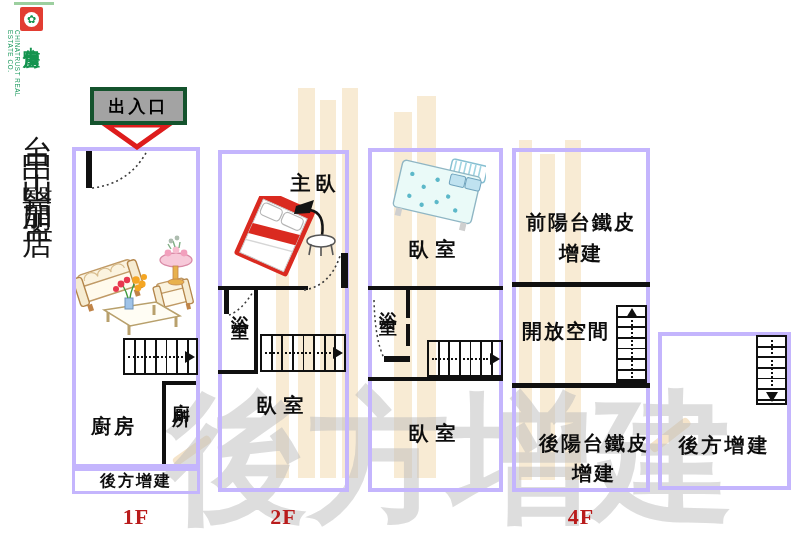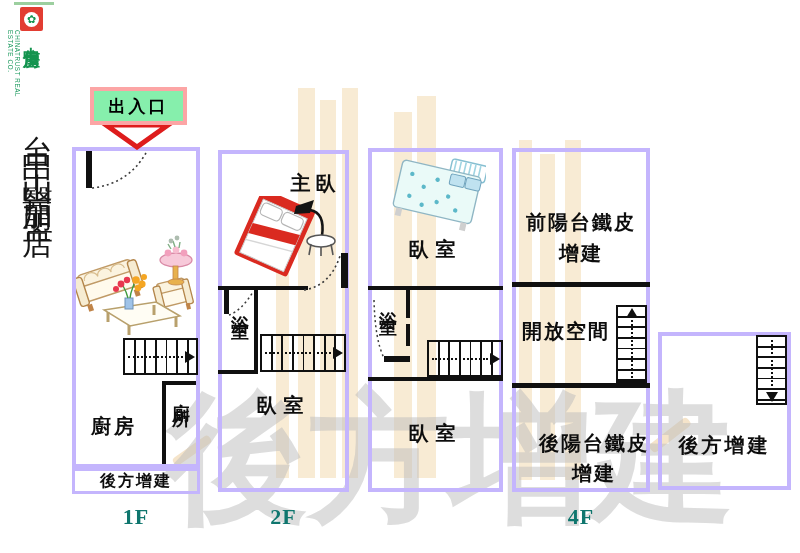--- a/index.html
+++ b/index.html
@@ -13,21 +13,21 @@
            font-weight:bold;color:rgba(187,187,187,0.5);white-space:nowrap;z-index:1;
            letter-spacing:0px;}
 
   
   .planbox{position:absolute;border:4px solid #c4b5fd;box-sizing:border-box;z-index:2;background:transparent;}
   .wall{position:absolute;background:#101010;z-index:3;}
   .leaf{position:absolute;background:#101010;z-index:3;}
   .roomlabel{position:absolute;color:#0d0d0d;font-weight:bold;text-align:center;z-index:3;}
   .vtext{writing-mode:vertical-rl;text-orientation:upright;}
   .floorlabel{position:absolute;text-align:center;font-family:"Liberation Serif",serif;
-              font-weight:bold;font-size:22px;color:#0f766e;z-index:3;letter-spacing:1px;}
+              font-weight:bold;font-size:22px;color:#b91c1c;z-index:3;letter-spacing:1px;}
   .doorarc{position:absolute;z-index:3;}
   .furn{position:absolute;z-index:3;}
 
   
   .stairs{position:absolute;border:2.5px solid #101010;box-sizing:border-box;z-index:3;}
   .stairs.h{background-image:repeating-linear-gradient(90deg,transparent 0 8.8px,#101010 8.8px 10.6px);}
   .stairs.v{background-image:repeating-linear-gradient(180deg,transparent 0 8.8px,#101010 8.8px 10.6px);}
   .dots-h{position:absolute;left:3px;right:13px;top:50%;margin-top:-1px;border-top:2.4px dotted #101010;}
   .head-r{position:absolute;right:1px;top:50%;transform:translateY(-50%);width:0;height:0;
           border-left:10px solid #101010;border-top:6px solid transparent;border-bottom:6px solid transparent;}
@@ -44,22 +44,22 @@
   #logo-en{position:absolute;left:7px;top:30px;writing-mode:vertical-rl;font-size:6.3px;
            color:#1c9a5e;font-family:"Liberation Sans",sans-serif;letter-spacing:0.6px;}
   #logo-mark{position:absolute;left:20px;top:7px;width:23px;height:24px;background:#e23d32;
              border-radius:2px;display:flex;align-items:center;justify-content:center;}
   #logo-mark .dot{width:15px;height:15px;background:#fff;border-radius:50%;display:flex;
                   align-items:center;justify-content:center;font-size:11px;color:#14944f;line-height:1;}
   #logo-zh{position:absolute;left:21px;top:33px;writing-mode:vertical-rl;text-orientation:upright;
            font-size:17px;font-weight:bold;color:#14944f;letter-spacing:2px;}
   #store-name{position:absolute;left:17px;top:110px;writing-mode:vertical-rl;text-orientation:upright;
               font-size:31px;letter-spacing:13px;color:#151515;z-index:4;}
-  #entrance-sign{position:absolute;left:90px;top:87px;width:97px;height:38px;border:4px solid #fca5a5;
-                 box-sizing:border-box;background:#86efac;display:flex;align-items:center;justify-content:center;
+  #entrance-sign{position:absolute;left:90px;top:87px;width:97px;height:38px;border:4px solid #14532d;
+                 box-sizing:border-box;background:#a3a3a3;display:flex;align-items:center;justify-content:center;
                  font-size:17px;font-weight:bold;letter-spacing:3px;color:#000;z-index:5;
                  font-family:"Liberation Sans",sans-serif;}
   #entrance-arrow{position:absolute;left:98px;top:123px;z-index:4;}
 </style>
 </head>
 <body>
 
 <div id="canvas">
 
   <div class="wm-bar" style="left:298px;top:88px;width:17px;height:390px;"></div>

